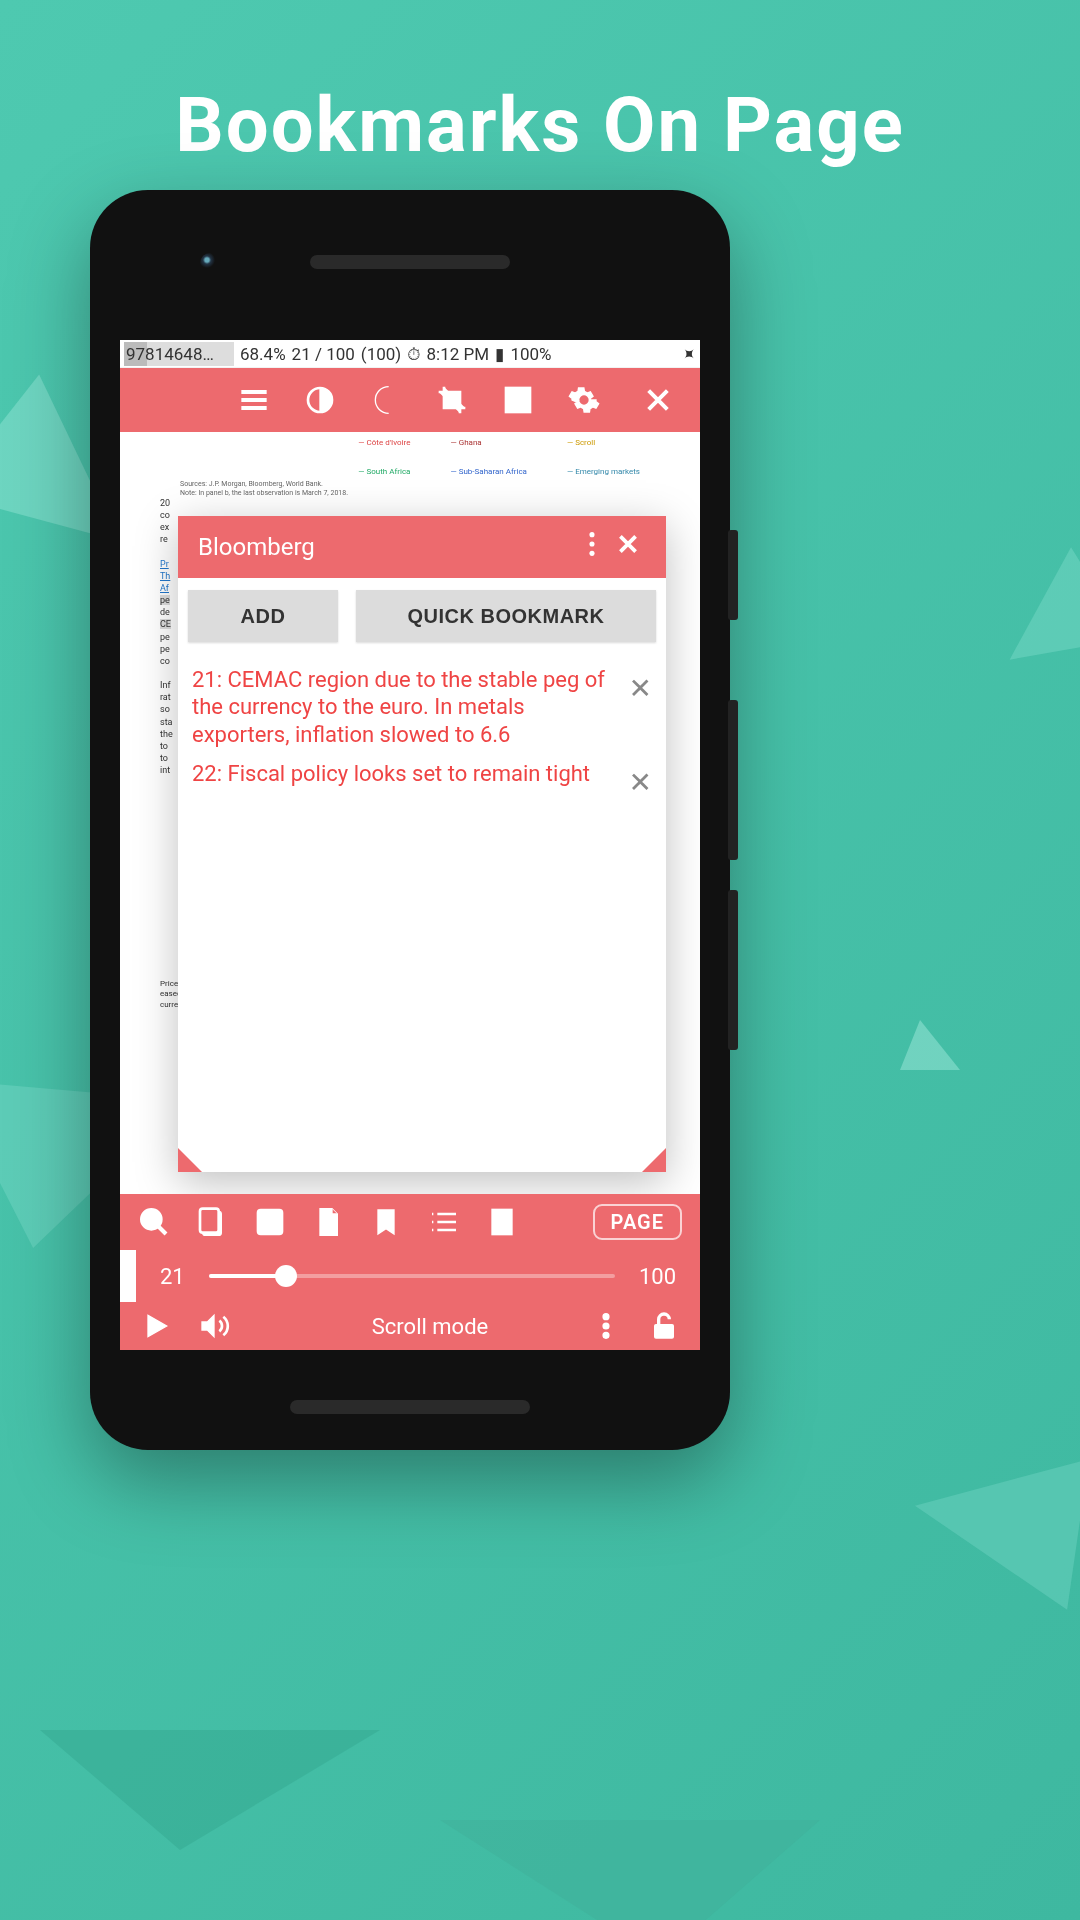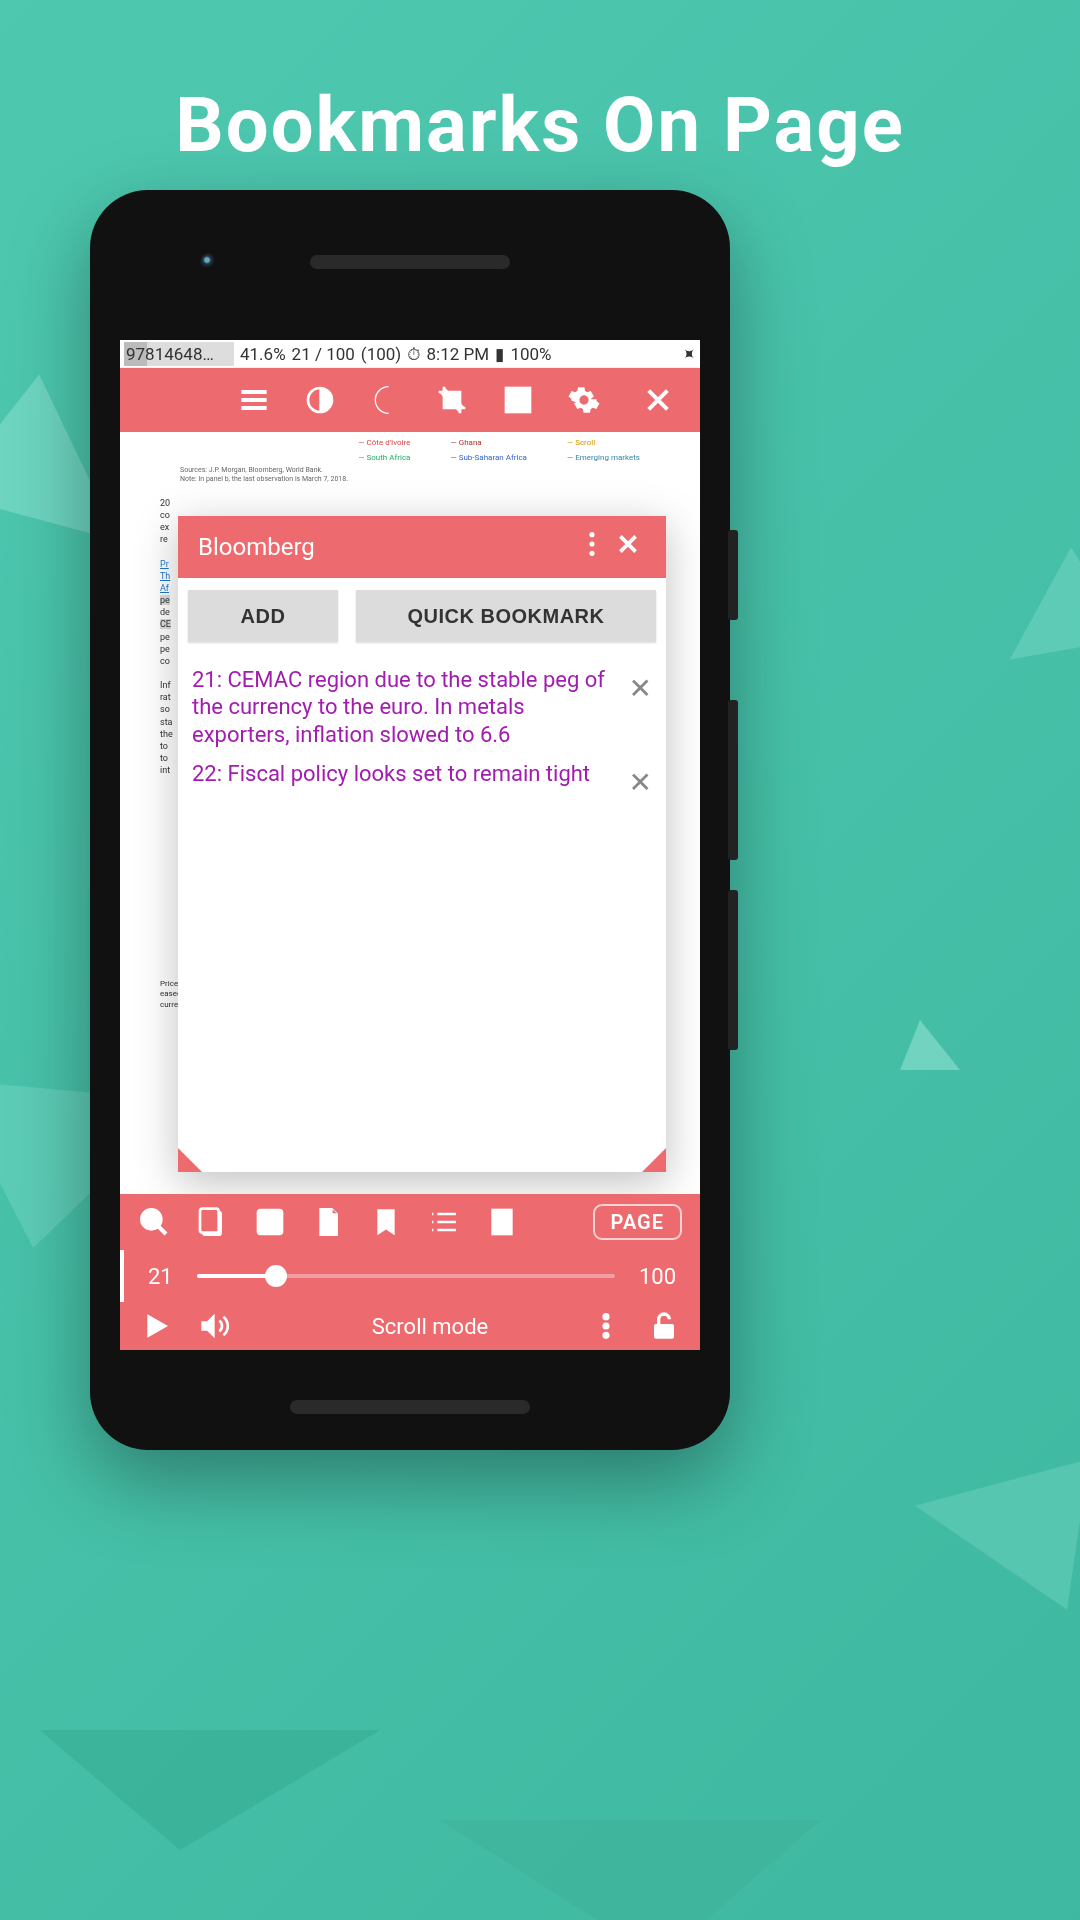--- a/index.html
+++ b/index.html
@@ -139,21 +139,21 @@
 }
 .doc-legend {
   display: flex;
   gap: 40px;
   font-size: 8px;
   color: #555;
   flex-wrap: wrap;
   padding: 6px 20px 2px 120px;
   justify-content: flex-end;
 }
-.doc-legend .col { display:flex; flex-direction:column; gap:6px; }
+.doc-legend .col { display:flex; flex-direction:column; gap:20px; }
 .doc-legend .item::before { content:"— "; color: inherit; }
 .doc-srcnote { font-size: 7px; color: #666; padding: 2px 0 10px 20px; line-height: 1.3; }
 .doc-para { font-size: 9px; color: #333; padding: 4px 20px; line-height: 1.3; }
 .doc-left { position:absolute; left: 40px; top: 65px; width: 40px; font-size: 9px; color: #333; line-height: 1.35; overflow: hidden; }
 .doc-left .link { color: #27c; text-decoration: underline; }
 .doc-left .grey { background:#ddd; }
 .doc-lower { position:absolute; left: 40px; bottom: 12px; font-size: 8px; color: #333; line-height:1.3; width: 60px; overflow:hidden; }
 .doc-chart {
   position: absolute;
   left: 210px;
@@ -200,21 +200,21 @@
   background: #dcdcdc;
   border: none;
   box-shadow: 0 1px 2px rgba(0,0,0,0.15);
   font-size: 20px;
   font-weight: 600;
   color: #333;
   letter-spacing: 0.5px;
 }
 .bm-list { padding: 6px 10px; flex:1; overflow: hidden; }
 .bm-item { display: flex; align-items: flex-start; padding: 6px 4px; gap: 8px; }
-.bm-item .txt { flex:1; font-size: 22px; color: #a21caf; line-height: 1.24; }
+.bm-item .txt { flex:1; font-size: 22px; color: #ef4444; line-height: 1.24; }
 .bm-item .del { color: #888; font-size: 28px; padding-top: 6px; }
 
 
 .bottom-toolbar {
   position: absolute;
   left:0; right:0; bottom: 100px;
   height: 56px;
   background: #ed6a6e;
   display: flex;
   align-items: center;
@@ -226,21 +226,21 @@
   margin-left: auto;
   border: 2px solid rgba(255,255,255,0.7);
   border-radius: 9px;
   padding: 4px 16px;
   font-size: 20px;
   font-weight: 600;
   letter-spacing: 1px;
 }
 .slider-bar {
   position: absolute;
-  left:4px; right:0; bottom: 48px;
+  left:16px; right:0; bottom: 48px;
   height: 52px;
   background: #ed6a6e;
   display: flex;
   align-items: center;
   gap: 24px;
   padding: 0 24px;
   color: #fff;
   font-size: 22px;
   text-align: right;
 }
@@ -282,21 +282,21 @@
   <div class="earpiece"></div>
   <div class="chin-bar"></div>
 
   <div class="screen">
 
     <div class="status-bar">
       <div class="prog-wrap">
         <div class="fill"></div>
         <span>97814648…</span>
       </div>
-      <span>41.6%</span>
+      <span>68.4%</span>
       <span>21 / 100</span>
       <span>(100)</span>
       <span>⏱</span>
         <span>8:12 PM</span>
       <span>▮</span>
         <span>100%</span>
       <span class="pin">✦</span>
     </div>
 
     <div class="top-toolbar">

